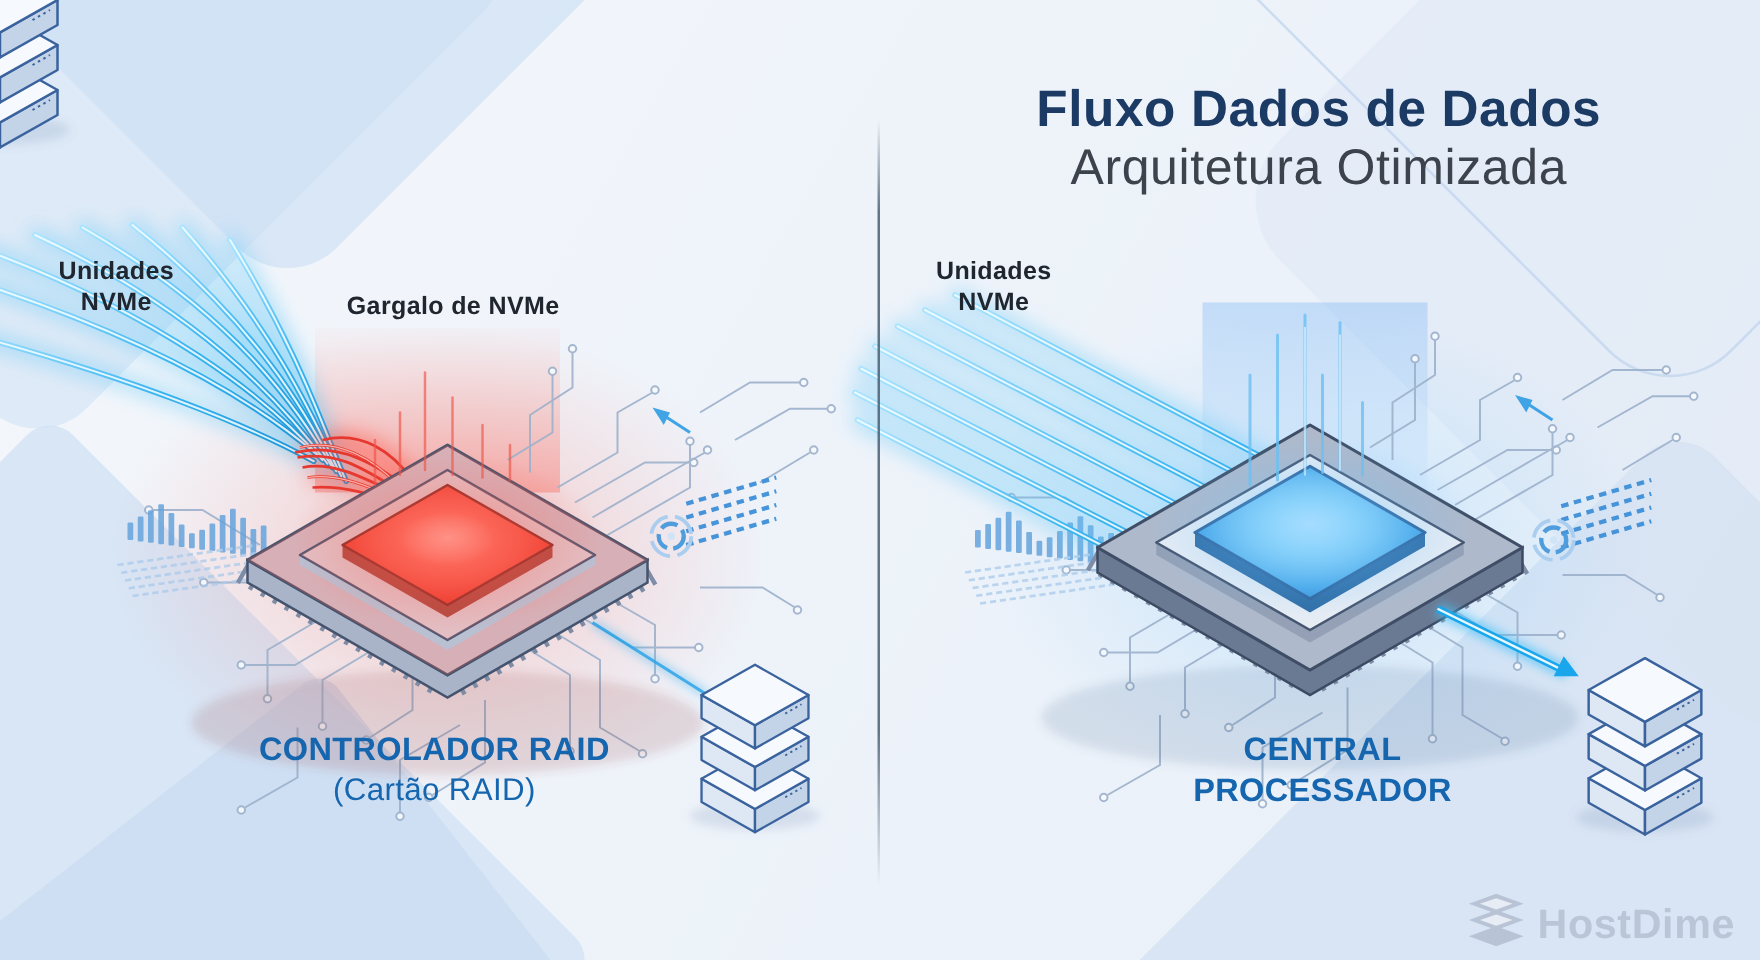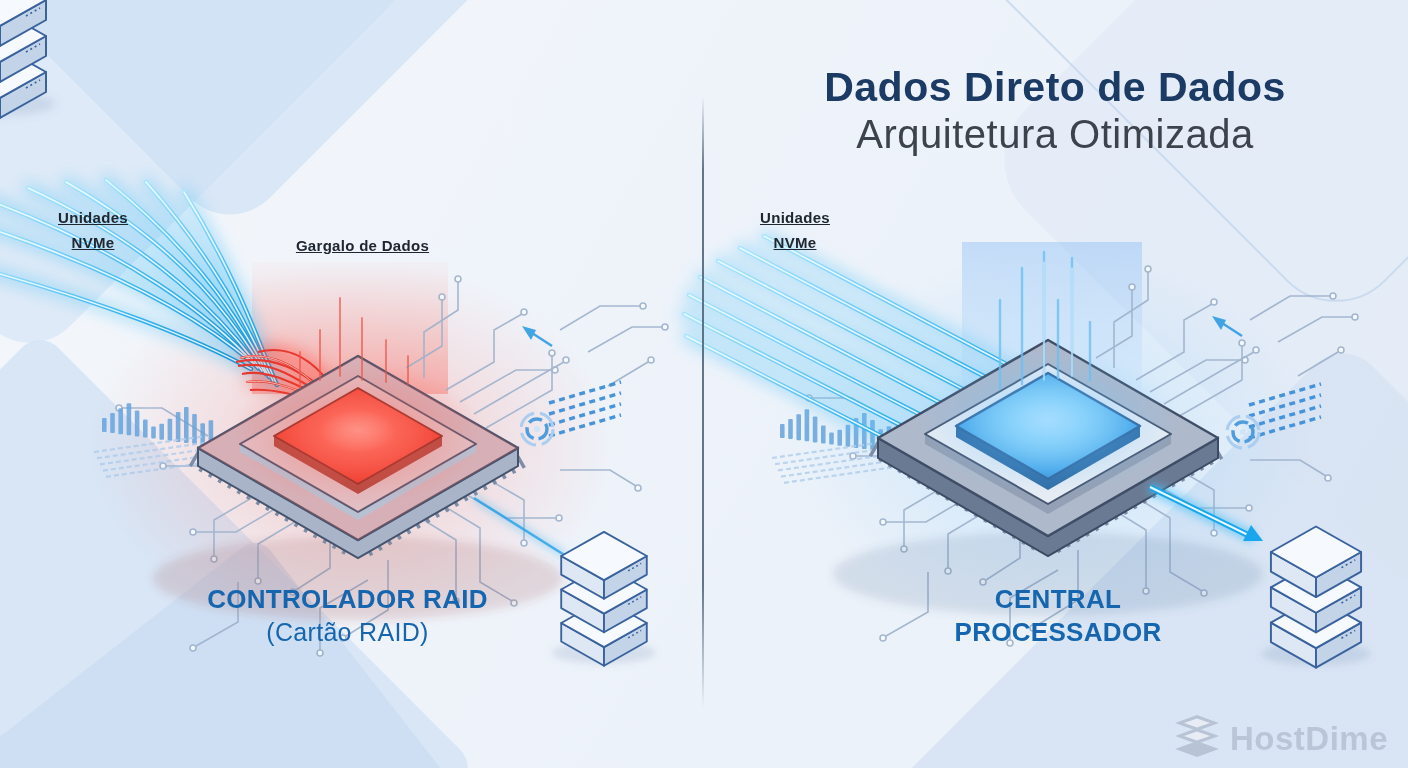--- a/index.html
+++ b/index.html
@@ -17,21 +17,21 @@
   .c-bl2{left:-70px;bottom:-440px;width:560px;height:560px;background:#c9dcf1;opacity:.65;transform:rotate(52deg);border-radius:20px;}
   .c-br1{right:-300px;bottom:-450px;width:730px;height:730px;background:#d7e3f3;opacity:.9;transform:rotate(45deg);border-radius:40px;}
   .divider{
     position:absolute;left:702px;top:96px;width:2px;height:612px;z-index:3;
     background:linear-gradient(to bottom,rgba(74,95,115,0),rgba(74,95,115,.85) 12%,rgba(74,95,115,.85) 80%,rgba(120,145,170,0));
   }
   .scene{position:absolute;left:0;top:0;z-index:1;}
   .txt{position:absolute;z-index:4;text-align:center;}
   .title{left:760px;top:64px;width:590px;font-size:41px;font-weight:700;color:#1b3a64;letter-spacing:.5px;}
   .subtitle{left:760px;top:112px;width:590px;font-size:40px;font-weight:400;color:#3d434c;letter-spacing:.5px;}
-  .small-label{font-size:15px;font-weight:700;color:#20262f;line-height:25px;letter-spacing:.3px;text-decoration:underline;}
+  .small-label{font-size:20px;font-weight:700;color:#20262f;line-height:25px;letter-spacing:.3px;}
   .nvme-left{left:18px;top:205px;width:150px;}
   .nvme-right{left:720px;top:205px;width:150px;}
   .bottleneck{left:240px;top:233px;width:245px;}
   .comp{font-size:26px;font-weight:700;color:#1566ae;line-height:33px;letter-spacing:.3px;}
   .comp .sub{font-weight:400;font-size:25px;text-align:center;}
   .comp-left{left:155px;top:583px;width:385px;}
   .comp-right{left:908px;top:583px;width:300px;}
   .watermark{position:absolute;right:20px;bottom:10px;z-index:4;display:flex;align-items:flex-end;gap:10px;opacity:.95;}
   .watermark .wm-text{font-size:33px;font-weight:700;color:#b9c5d6;letter-spacing:.5px;}
 </style>
@@ -378,28 +378,28 @@
         <path d="M0,-26 L46,0 L0,26 L-46,0 Z" fill="#f6f9fd"></path>
         <path d="M26,16 L40,8" stroke-dasharray="2 3" stroke-width="1.6" fill="none"></path>
       </g>
     </g>
     <use href="#stack" transform="translate(604,556) scale(0.93)"></use>
     <use href="#stack" transform="translate(1316,552) scale(0.98)"></use>
   </svg>
 
   <div class="divider"></div>
 
-  <div class="txt title">Dados Direto de Dados</div>
+  <div class="txt title">Fluxo Dados de Dados</div>
   <div class="txt subtitle">Arquitetura Otimizada</div>
 
   <div class="txt small-label nvme-left">
     <div>Unidades</div>
     <div>NVMe</div>
   </div>
-  <div class="txt small-label bottleneck">Gargalo de Dados</div>
+  <div class="txt small-label bottleneck">Gargalo de NVMe</div>
   <div class="txt small-label nvme-right">
     <div>Unidades</div>
     <div>NVMe</div>
   </div>
 
   <div class="txt comp comp-left">
     <div>CONTROLADOR RAID</div>
     <div class="sub">(Cartão RAID)</div>
   </div>
   <div class="txt comp comp-right">

